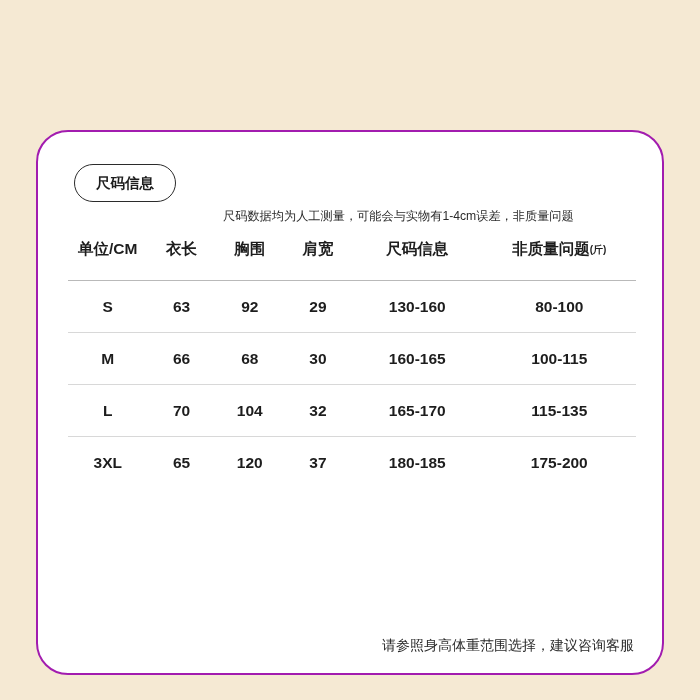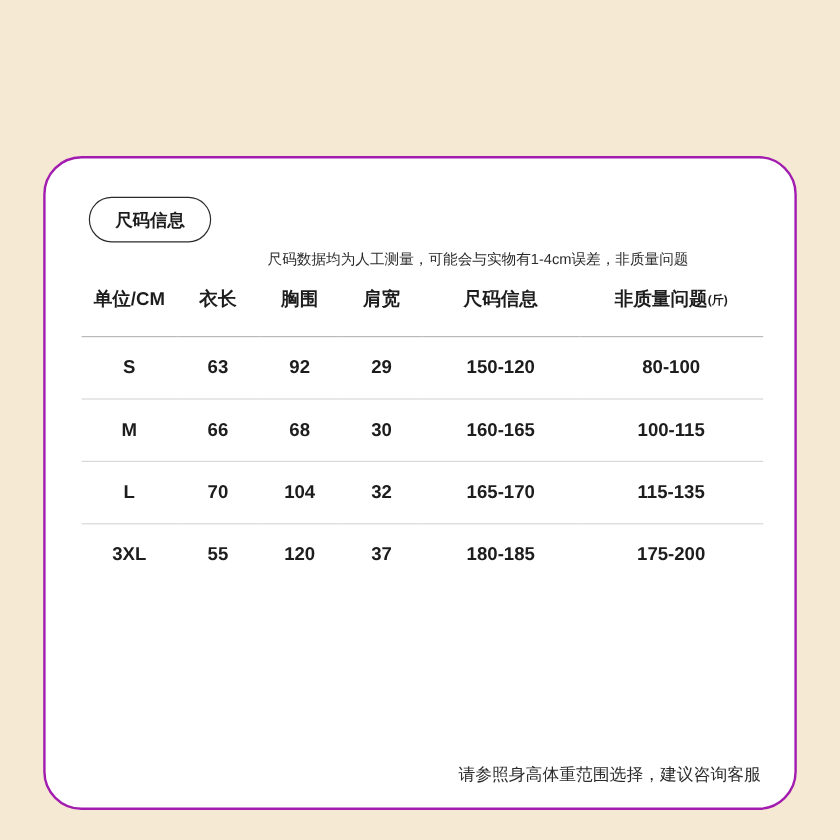--- a/index.html
+++ b/index.html
@@ -148,42 +148,42 @@
           <th>尺码信息</th>
           <th><span>非质量问题</span><span class="unit-small">(斤)</span></th>
         </tr>
       </thead>
       <tbody>
         <tr>
           <td>S</td>
           <td>63</td>
           <td>92</td>
           <td>29</td>
-          <td>150-120</td>
+          <td>130-160</td>
           <td>80-100</td>
         </tr>
         <tr>
           <td>M</td>
           <td>66</td>
           <td>68</td>
           <td>30</td>
           <td>160-165</td>
           <td>100-115</td>
         </tr>
         <tr>
           <td>L</td>
           <td>70</td>
           <td>104</td>
           <td>32</td>
           <td>165-170</td>
           <td>115-135</td>
         </tr>
         <tr>
           <td>3XL</td>
-          <td>55</td>
+          <td>65</td>
           <td>120</td>
           <td>37</td>
           <td>180-185</td>
           <td>175-200</td>
         </tr>
       </tbody>
     </table>
 
     <div class="footer-note">请参照身高体重范围选择，建议咨询客服</div>
 

